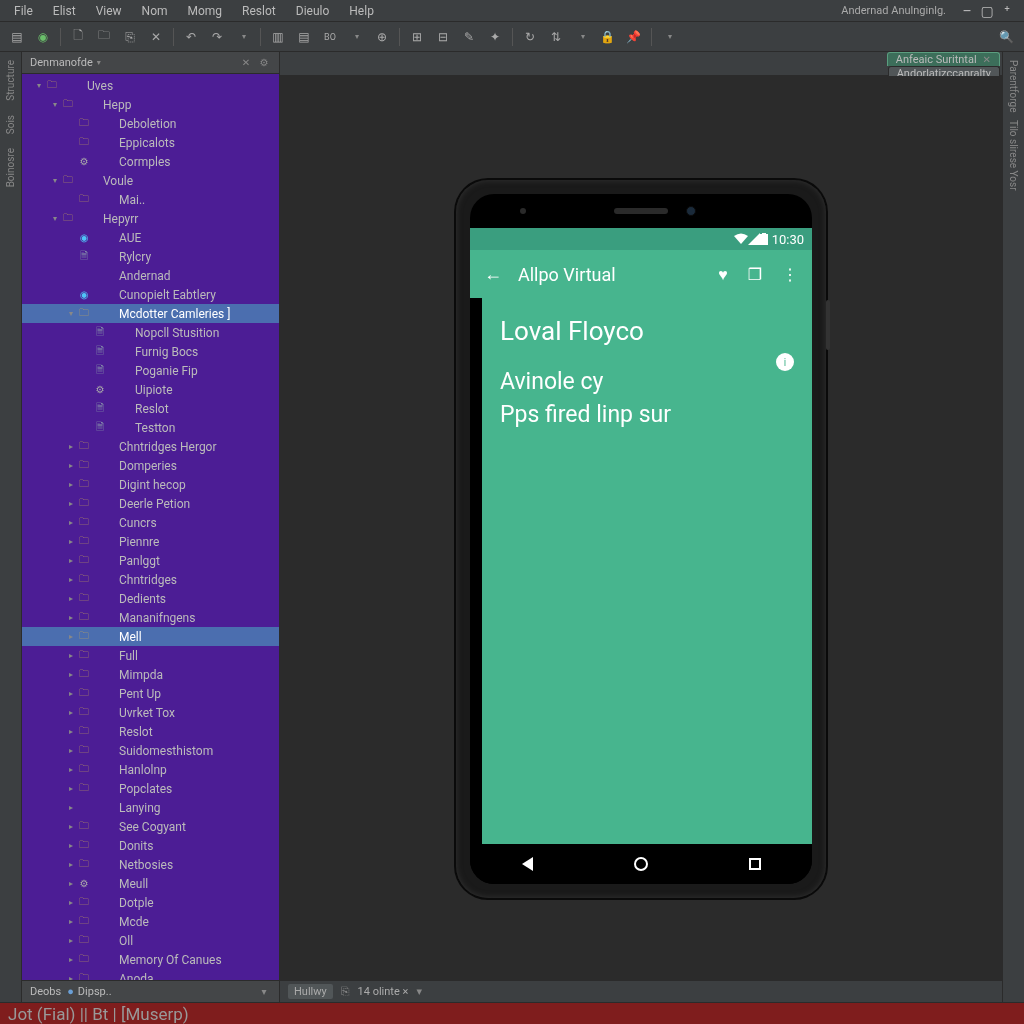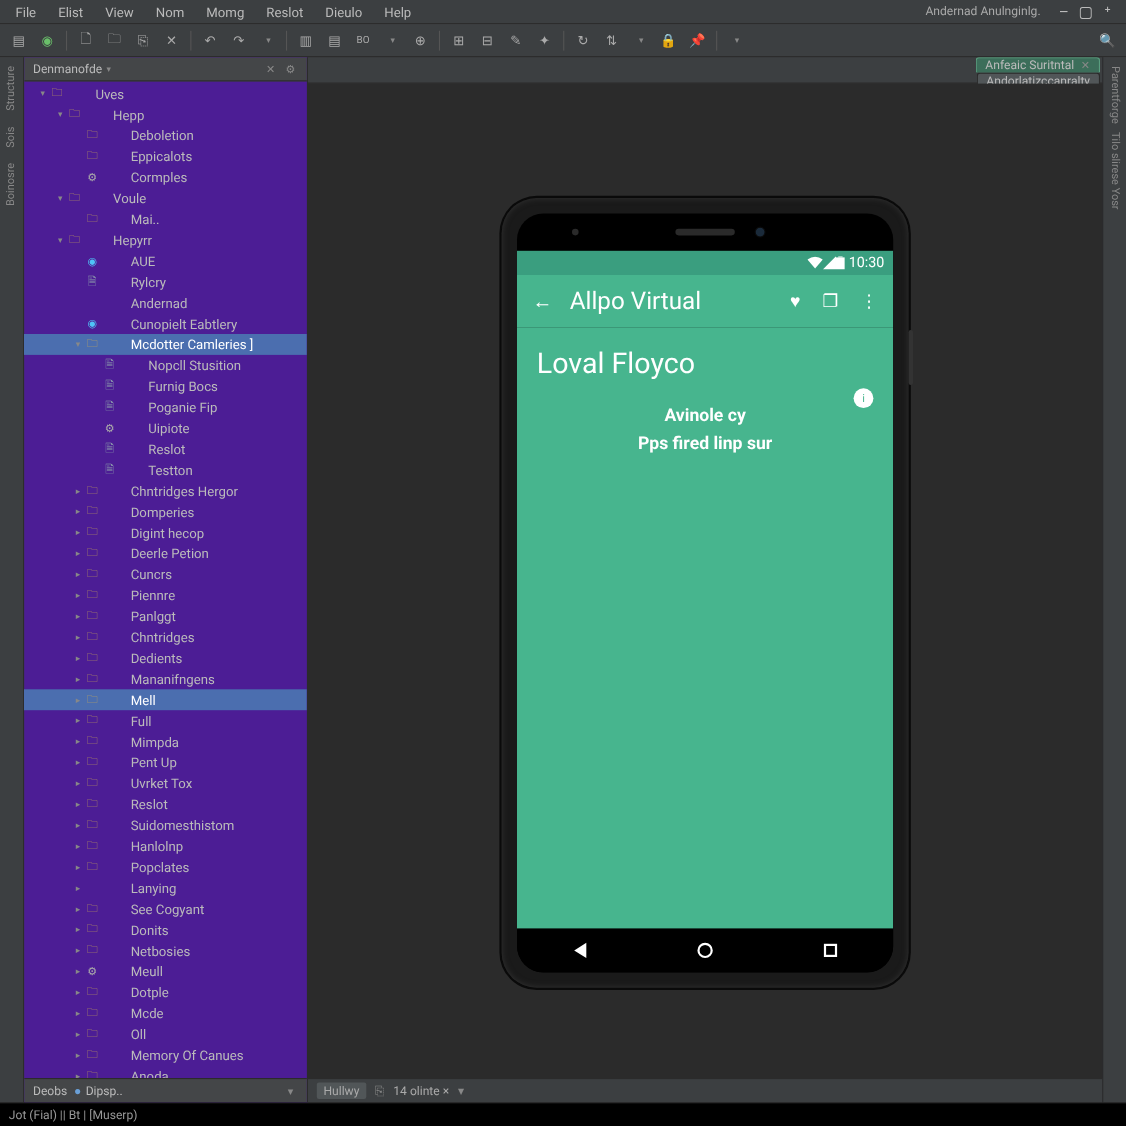--- a/index.html
+++ b/index.html
@@ -47,34 +47,34 @@
 .phone .side-btn { position: absolute; right: -4px; top: 120px; width: 4px; height: 50px; background: #333; border-radius: 2px; }
 .phone-inner { width: 100%; height: 100%; background: #000; border-radius: 24px; overflow: hidden; display: flex; flex-direction: column; position: relative; }
 .phone-top { height: 34px; display: flex; align-items: center; justify-content: center; gap: 80px; position: relative; }
 .phone-speaker { width: 54px; height: 6px; background: #2a2a2a; border-radius: 3px; }
 .phone-camera { width: 10px; height: 10px; background: #1a2a3a; border-radius: 50%; border: 1px solid #0a0a0a; position: absolute; right: 116px; }
 .phone-sensor { width: 6px; height: 6px; background: #2a2a2a; border-radius: 50%; position: absolute; left: 50px; }
 .status-bar { height: 22px; background: #3a9e7f; display: flex; align-items: center; justify-content: flex-end; padding: 0 8px; gap: 0; color: #fff; font-size: 12px; }
 .status-bar .time { margin-left: 4px; font-size: 13px; }
 .app-bar { height: 48px; background: #47b58e; display: flex; align-items: center; padding: 0 14px; gap: 16px; color: #fff; }
 .app-bar .back { font-size: 18px; cursor: pointer; }
-.app-bar .title { font-size: 22px; font-weight: 400; }
+.app-bar .title { font-size: 18px; font-weight: 400; }
 .app-bar .acts { margin-left: auto; display: flex; gap: 20px; font-size: 16px; }
 .app-bar .acts .ai { cursor: pointer; }
-.app-body { flex: 1; background: #47b58e; padding: 18px; color: #fff; position: relative; }
+.app-body { flex: 1; background: #47b58e; padding: 18px; color: #fff; position: relative; margin-left: 12px; }
 .app-body h1 { font-size: 26px; font-weight: 400; margin-bottom: 22px; }
-.app-body .line { font-size: 16px; font-weight: 700; margin-bottom: 6px; text-align: center; }
+.app-body .line { font-size: 23px; font-weight: 400; margin-bottom: 6px; }
 .fab { position: absolute; right: 18px; top: 55px; width: 18px; height: 18px; background: #fff; border-radius: 50%; display: flex; align-items: center; justify-content: center; color: #47b58e; font-size: 10px; }
 .nav-bar { height: 40px; background: #000; display: flex; align-items: center; justify-content: space-around; }
 .nav-bar .nb { width: 40px; height: 40px; display: flex; align-items: center; justify-content: center; cursor: pointer; }
 .nav-triangle { width: 0; height: 0; border-top: 7px solid transparent; border-bottom: 7px solid transparent; border-right: 11px solid #fff; }
 .nav-circle { width: 14px; height: 14px; border: 2px solid #fff; border-radius: 50%; }
 .nav-square { width: 12px; height: 12px; border: 2px solid #fff; }
 .bottom-bar { position: absolute; bottom: 0; left: 0; right: 0; height: 22px; background: #3c3f41; border-top: 1px solid #2b2b2b; display: flex; align-items: center; padding: 0 8px; gap: 8px; font-size: 11px; color: #aaa; }
-.status-footer { height: 22px; background: #000000; display: flex; align-items: center; padding: 0 8px; gap: 6px; font-size: 11px; color: #999; border-top: 1px solid #2b2b2b; }
+.status-footer { height: 22px; background: #7f1d1d; display: flex; align-items: center; padding: 0 8px; gap: 6px; font-size: 17px; color: #999; border-top: 1px solid #2b2b2b; }
 svg { display: block; }
 </style>
 </head>
 <body>
 
 <div class="menubar">
   <span class="menu-item">File</span>
   <span class="menu-item">Elist</span>
   <span class="menu-item">View</span>
   <span class="menu-item">Nom</span>

